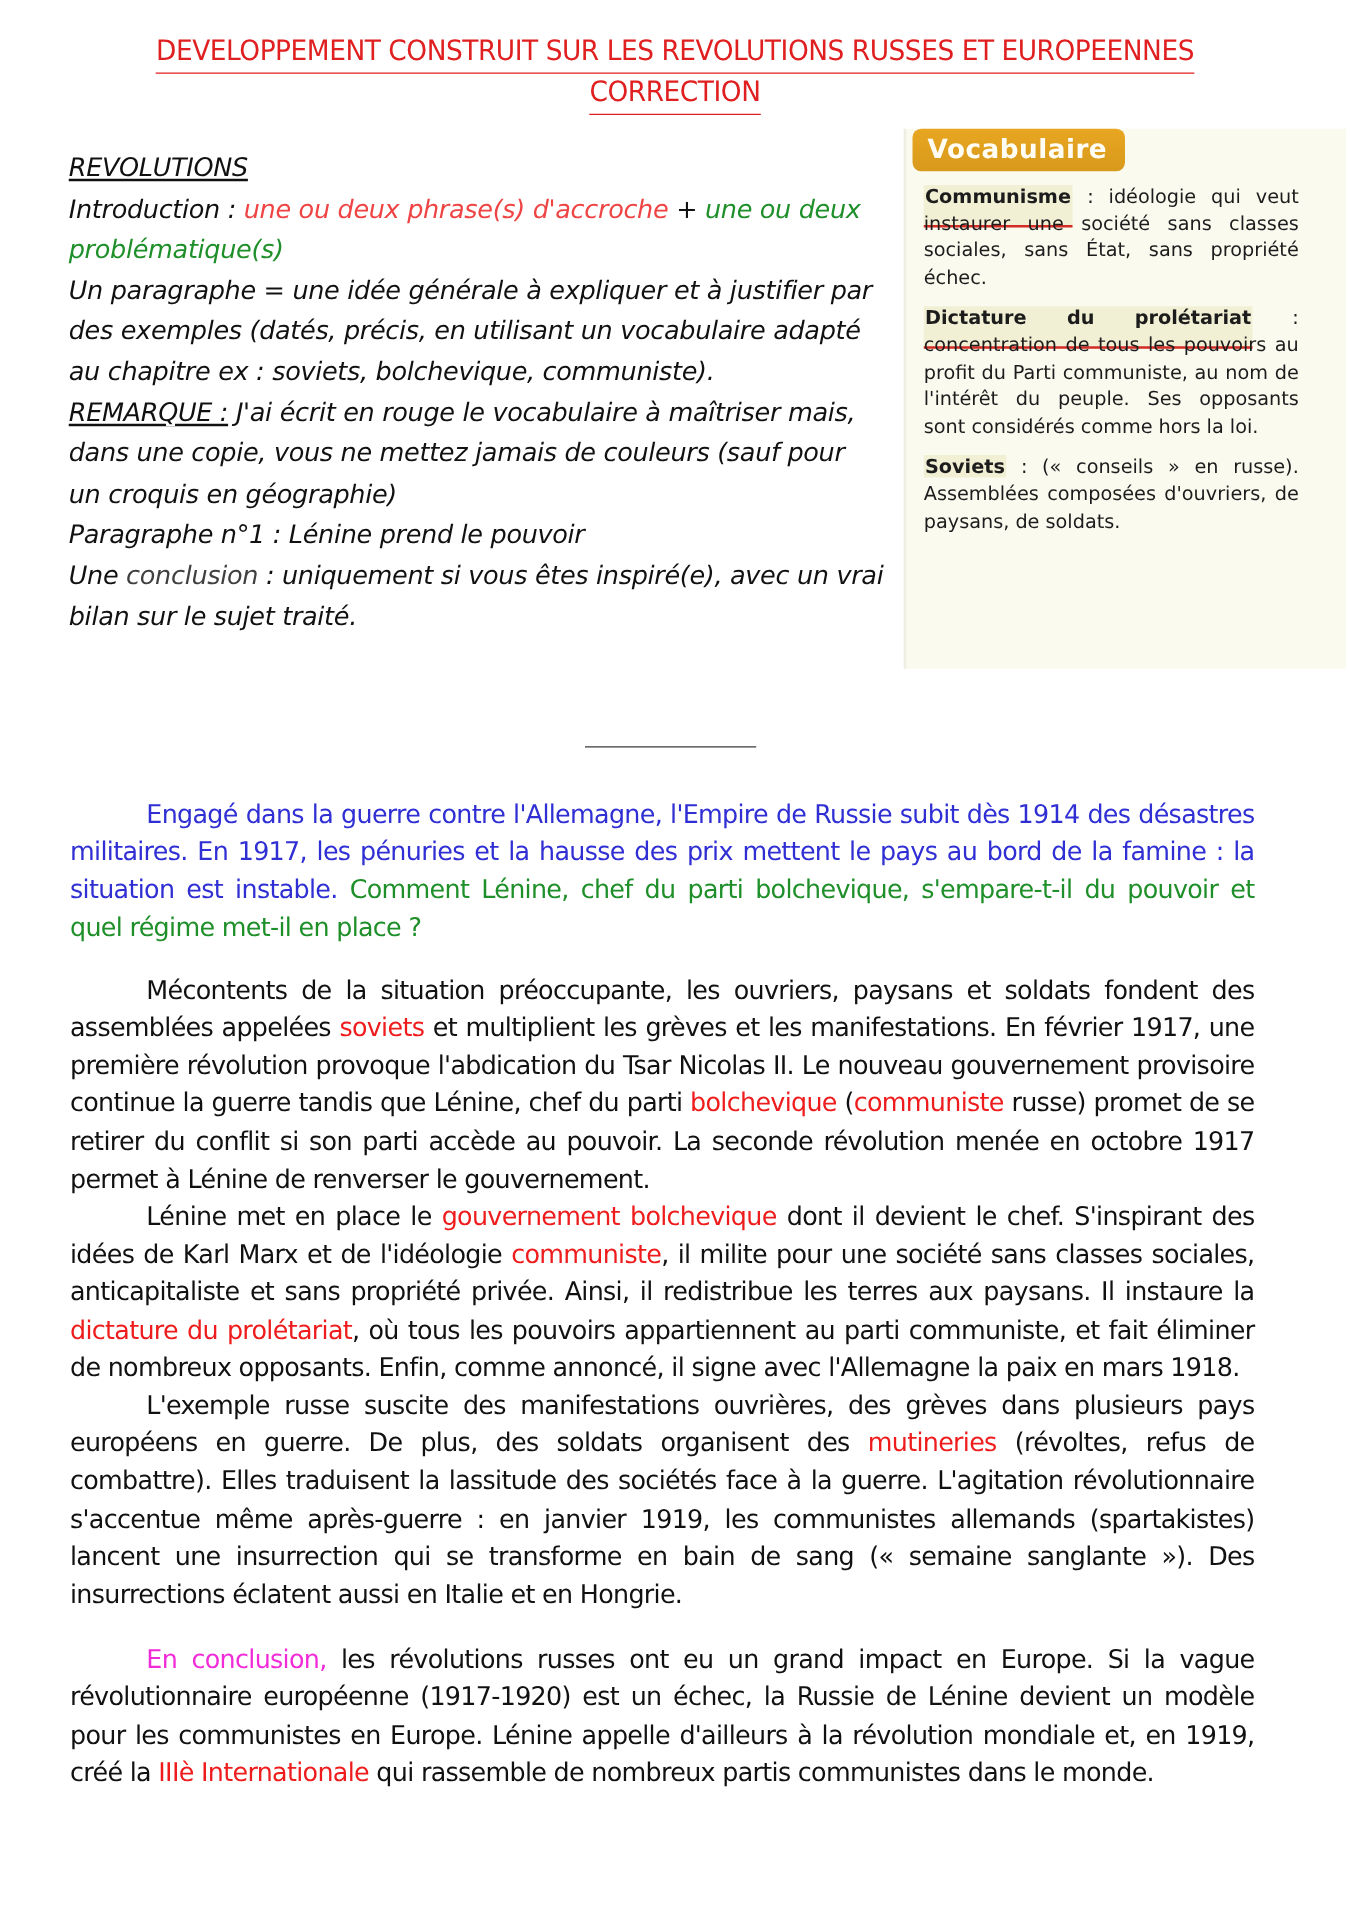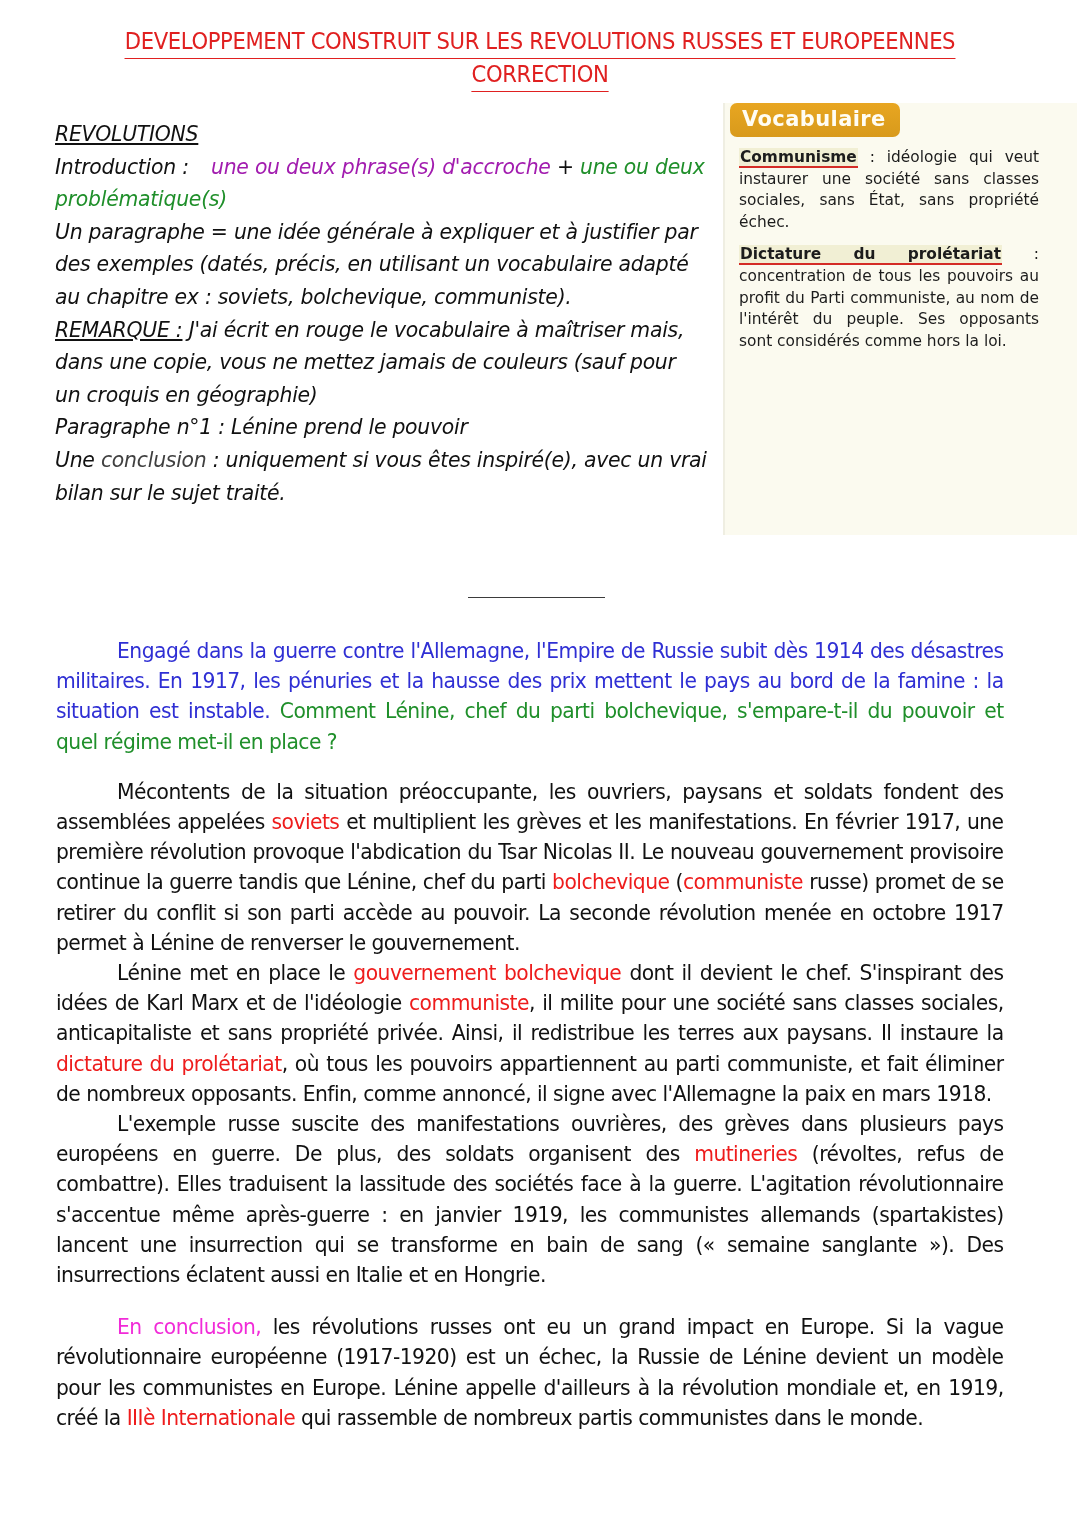--- a/index.html
+++ b/index.html
@@ -53,21 +53,21 @@
     font-family: "DejaVu Sans", sans-serif;
     font-style: italic;
     font-size: 20.4px;
     line-height: 32.6px;
     color: #111111;
     letter-spacing: -0.25px;
   }
   .methodo .ln { white-space: nowrap; }
   .methodo .wrapln { white-space: normal; }
   .u { text-decoration: underline; text-underline-offset: 2px; }
-  .blue  { color: #a21caf; margin-left: 16px; }
+  .blue  { color: #ef4444; }
   .green { color: #1f8f2a; }
   .pink  { color: #404040; }
 
   
   .vocab-box {
     position: absolute;
     top: 103px;
     left: 723px;
     width: 354px;
     height: 432px;
@@ -102,21 +102,21 @@
   }
   .vocab-entry { margin-bottom: 11px; }
   .vocab-entry:last-child { margin-bottom: 0; }
   .vterm {
     font-weight: 700;
     background: #f1efd4;
     padding: 0 1px;
   }
   .vterm.underlined {
     border-bottom: 2px solid #d42c26;
-    padding-bottom: 0;
+    padding-bottom: 14px;
   }
 
   
   .separator {
     position: absolute;
     top: 597px;
     left: 468px;
     width: 137px;
     height: 0;
     border-top: 1.7px solid #3b3b3b;
@@ -193,20 +193,23 @@
 
 
       <div class="vocab-entry">
         <span class="vterm underlined">Communisme</span><span> : idéologie qui veut instaurer une société sans classes sociales, sans État, sans propriété échec.</span>
       </div>
 
       <div class="vocab-entry">
         <span class="vterm underlined">Dictature du prolétariat</span><span> : concentration de tous les pouvoirs au profit du Parti communiste, au nom de l'intérêt du peuple. Ses opposants sont considérés comme hors la loi.</span>
       </div>
 
+      <div class="vocab-entry">
+        <span class="vterm">Soviets</span><span> : (« conseils » en russe). Assemblées composées d'ouvriers, de paysans, de soldats.</span>
+      </div>
 
     </div>
   </div>
 
   <div class="separator"></div>
 
   <div class="body-text">
 
     <p class="intro"><span>Engagé dans la guerre contre l'Allemagne, l'Empire de Russie subit dès 1914 des désastres militaires. En 1917, les pénuries et la hausse des prix mettent le pays au bord de la famine : la situation est instable. </span><span class="hl-green">Comment Lénine, chef du parti bolchevique, s'empare-t-il du pouvoir et quel régime met-il en place ?</span></p>
 

